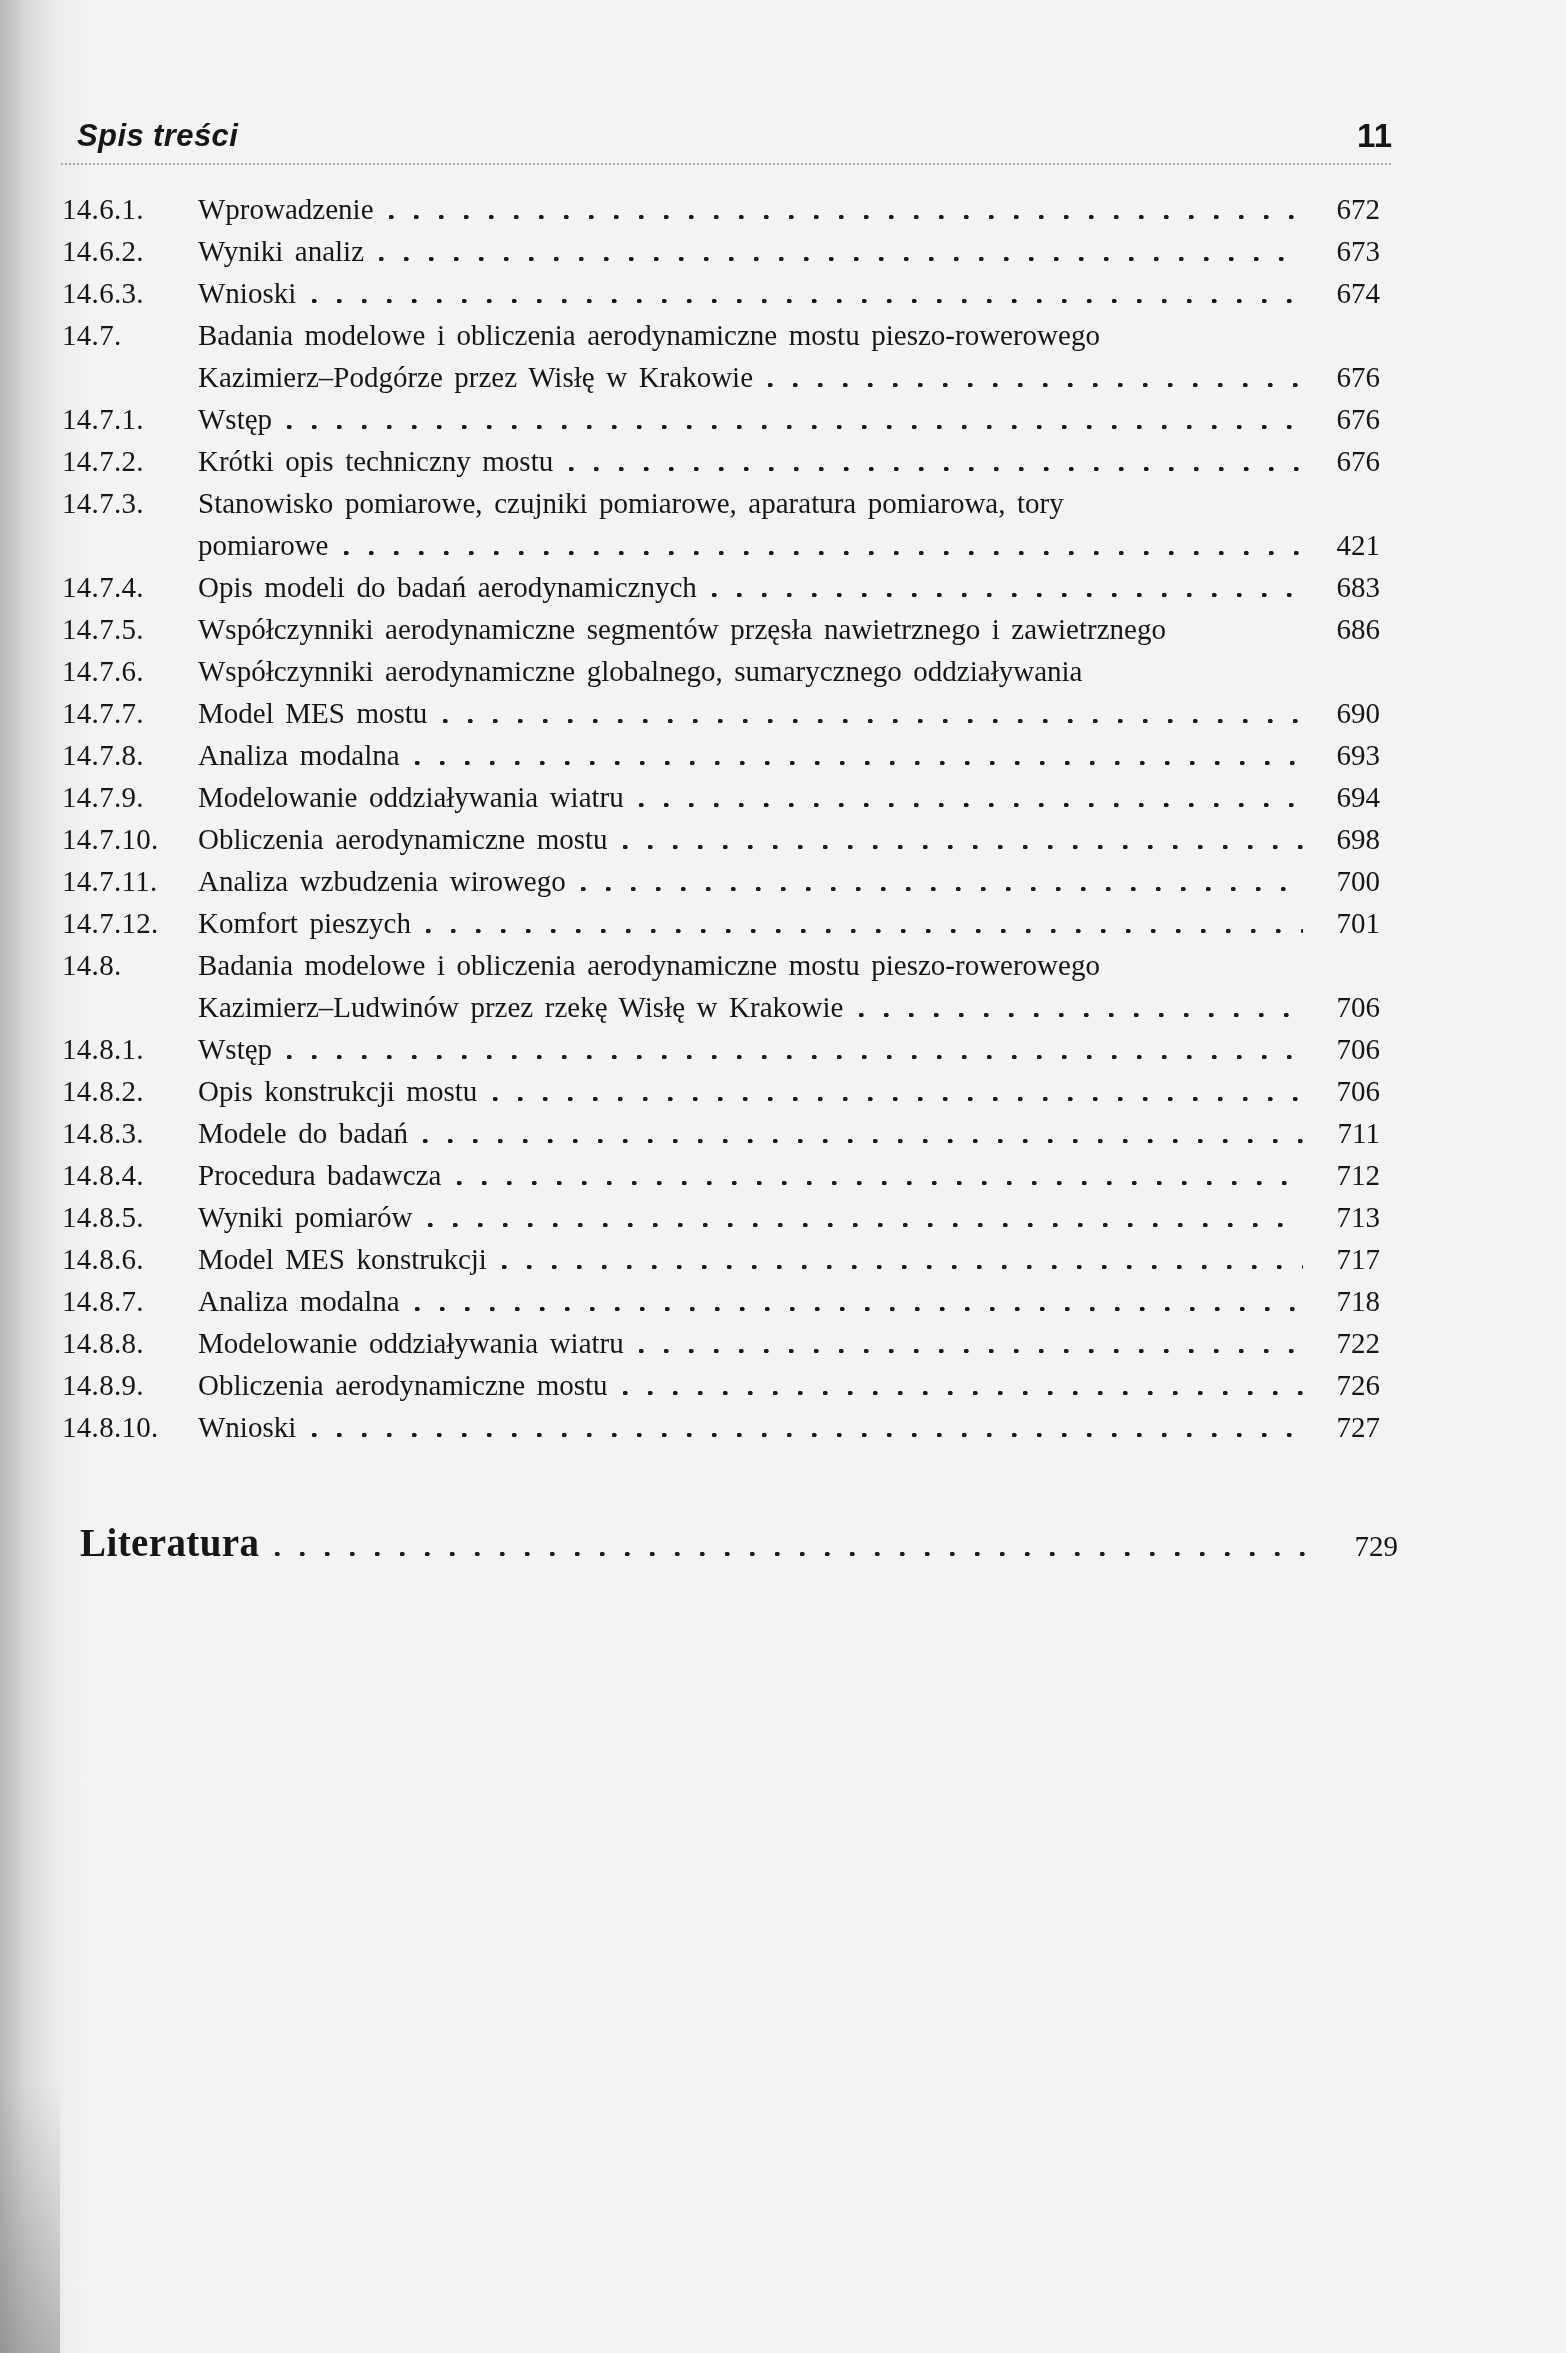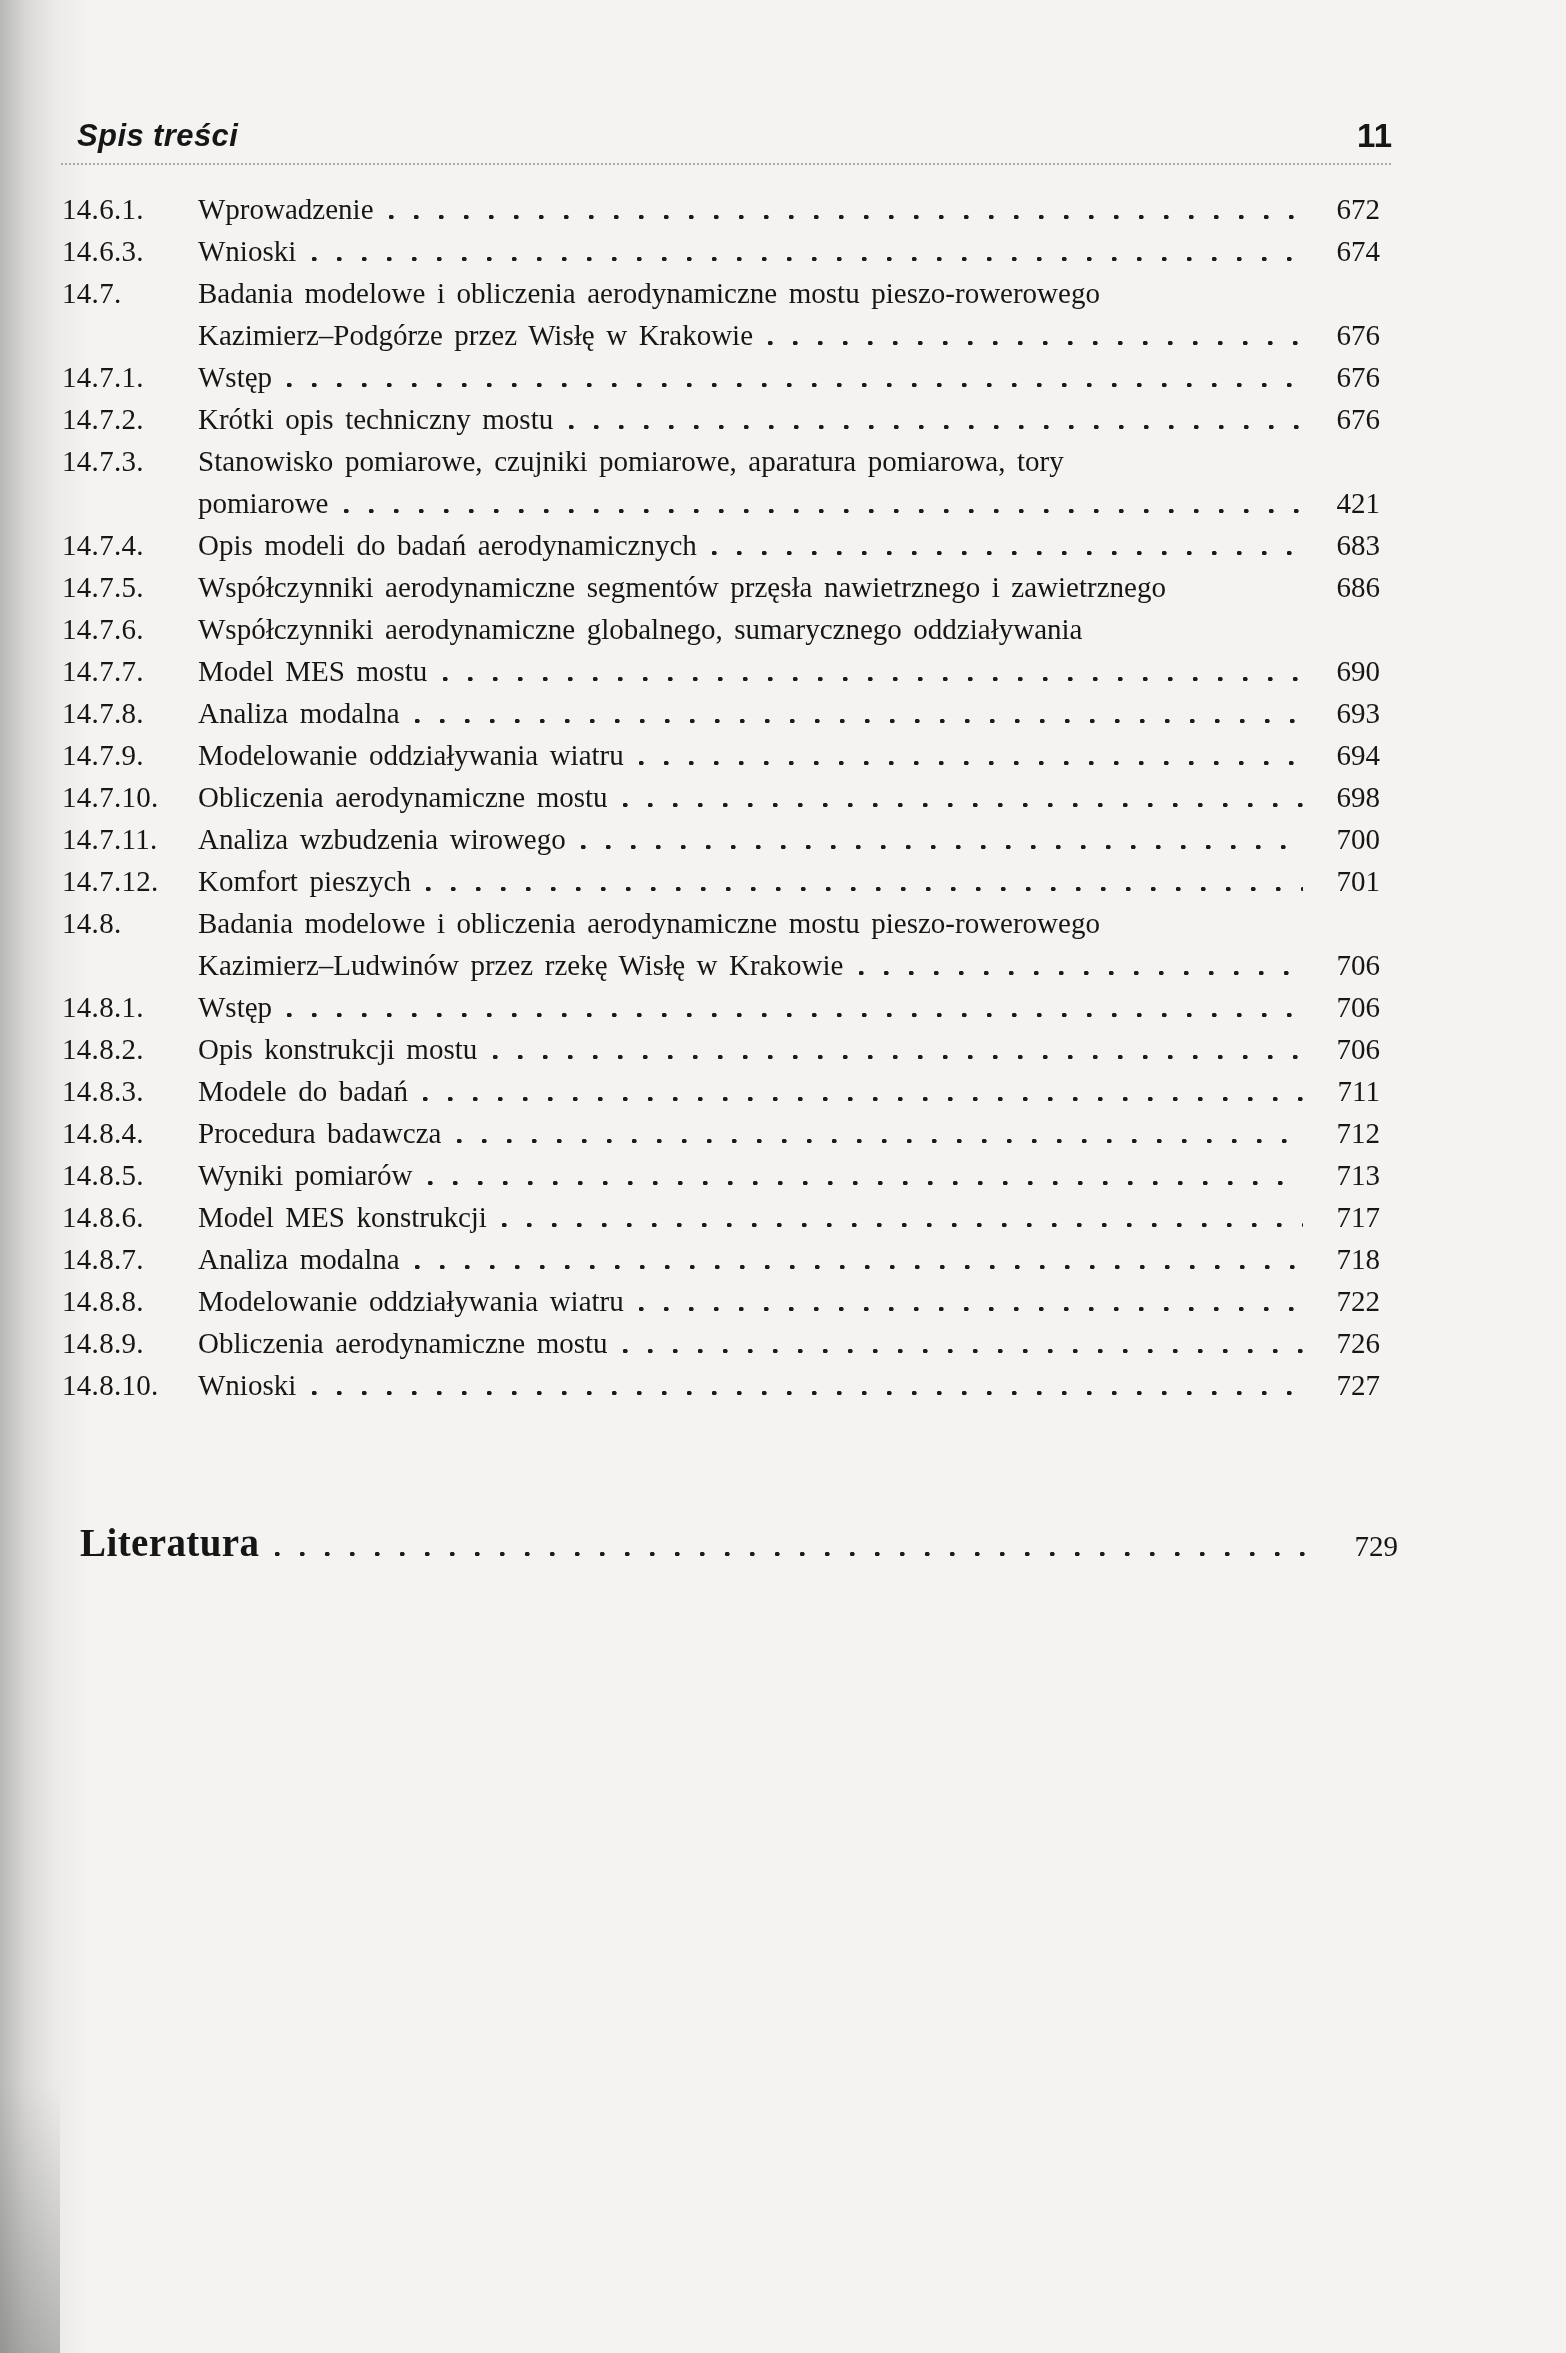--- a/index.html
+++ b/index.html
@@ -101,20 +101,28 @@
       <div class="entry">
         <div class="line">
           <span class="num">14.6.1.</span>
           <span class="txt">Wprowadzenie</span>
           <span class="leader"></span>
           <span class="pg">672</span>
         </div>
       </div>
       <div class="entry">
         <div class="line">
+          <span class="num">14.6.2.</span>
+          <span class="txt">Wyniki analiz</span>
+          <span class="leader"></span>
+          <span class="pg">673</span>
+        </div>
+      </div>
+      <div class="entry">
+        <div class="line">
           <span class="num">14.6.3.</span>
           <span class="txt">Wnioski</span>
           <span class="leader"></span>
           <span class="pg">674</span>
         </div>
       </div>
       <div class="entry">
         <div class="line">
           <span class="num">14.7.</span>
           <span class="txt">Badania modelowe i obliczenia aerodynamiczne mostu pieszo-rowerowego</span>

